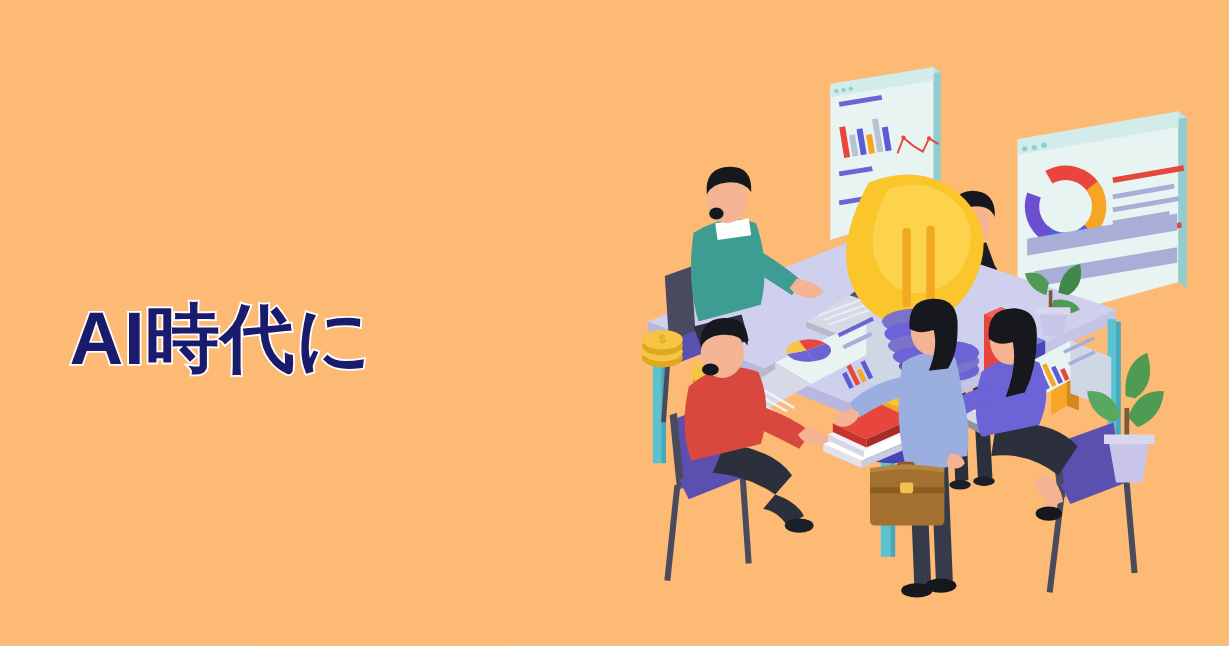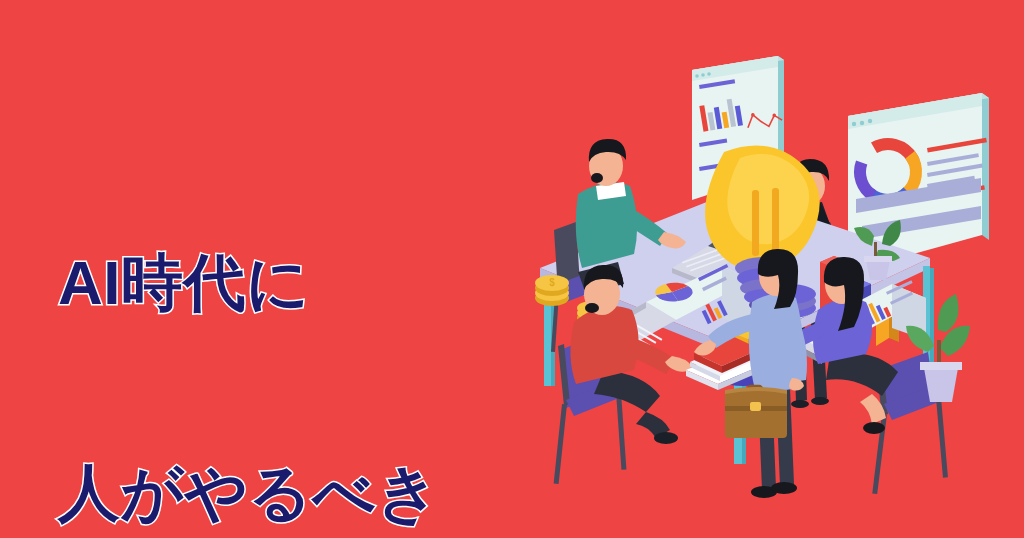--- a/index.html
+++ b/index.html
@@ -5,21 +5,21 @@
   * { margin:0; padding:0; box-sizing:border-box; }
   html, body { width:1024px; height:538px; overflow:hidden; }
   body {
     background:#a7dcf2;
     font-family:"Liberation Sans", sans-serif;
     position:relative;
   }
   #banner {
     position:absolute; inset:0;
     width:1024px; height:538px;
-    background:#ef4444;
+    background:#fdba74;
   }
   
   #text-block {
     position:absolute;
     left:58px; top:108px;
     width:470px;
   }
   #headline {
     font-size:62px;
     font-weight:700;
@@ -42,21 +42,20 @@
   #illustration svg { display:block; width:100%; height:100%; }
 </style>
 </head>
 <body>
 
 <div id="banner">
 
   <div id="text-block">
     <h1 id="headline">
       <span class="headline-line">AI時代に</span>
-      <span class="headline-line">人がやるべき</span>
       
     </h1>
 
   </div>
 
   <div id="illustration">
   <svg viewBox="0 0 524 480" xmlns="http://www.w3.org/2000/svg">
 
     <g>
       <polygon points="192,30 278,16 278,132 192,160" fill="#e8f4f2"></polygon>

